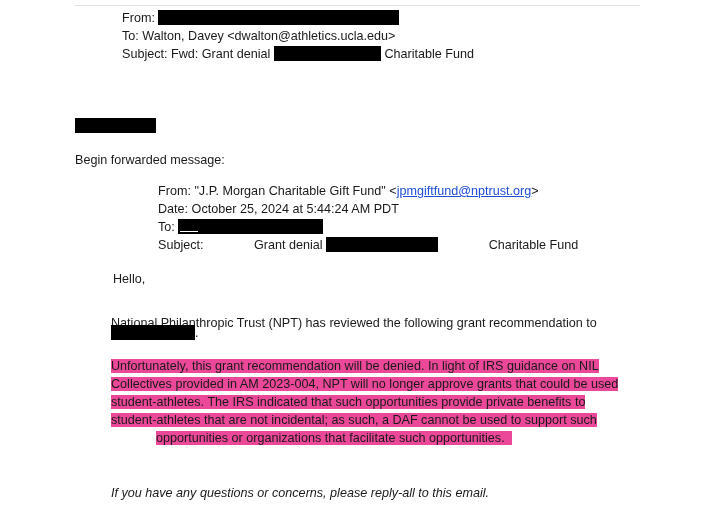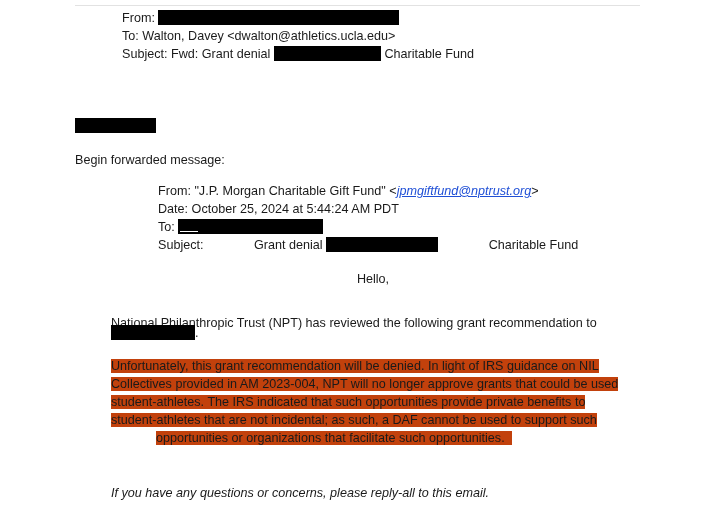--- a/index.html
+++ b/index.html
@@ -57,21 +57,20 @@
     }
     .fwd-hdr {
       position: absolute;
       left: 111px;
       top: 182px;
       line-height: 18px;
     }
     .link {
       color: #1f4fd6;
       text-decoration: underline;
-      font-style: italic;
     }
     .to-redact {
       display: inline-block;
       position: relative;
       background: #000000;
       width: 145px;
       height: 15px;
       vertical-align: -3px;
     }
     .to-redact .mark {
@@ -81,30 +80,30 @@
       width: 18px;
       height: 1px;
       background: #ffffff;
     }
     .body-text {
       position: absolute;
       left: 111px;
       width: 520px;
       line-height: 18px;
     }
-    .hello { top: 270px; left: 113px; text-align: center; }
+    .hello { top: 270px; left: 113px; }
     .npt { top: 314px; }
     .npt-line2 {
       top: 324px;
     }
     .hl-block {
       top: 357px;
     }
     .hl {
-      background: #c2410c;
+      background: #ec4899;
     }
     .closing { top: 484px; font-style: italic; }
   </style>
 </head>
 <body>
 
 <div class="divider"></div>
 
 <div class="hdr">
   <div class="row">

